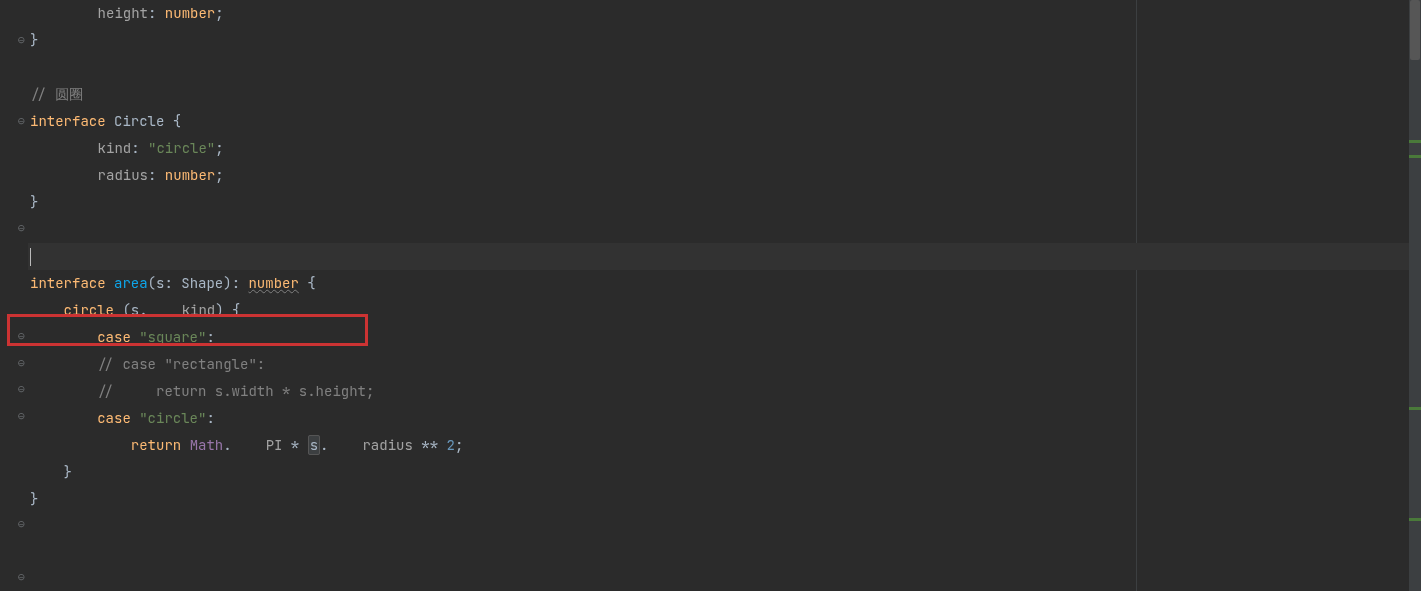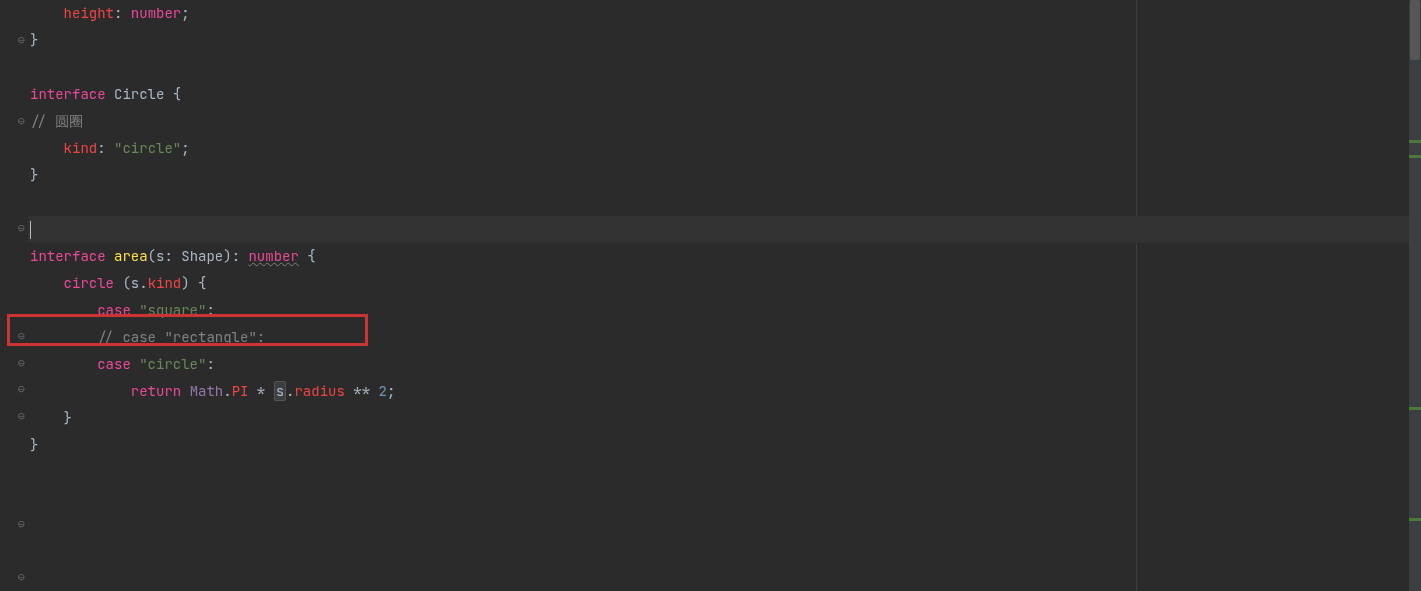--- a/index.html
+++ b/index.html
@@ -52,27 +52,27 @@
     white-space: pre;
     position: relative;
   }
   .line.current { background: #323232; }
   .hl-box {
     position: absolute;
     border: 3px solid #cc3333;
     pointer-events: none;
     z-index: 5;
   }
-  .kw { color: #ec4899; }
-  .prop { color: #ef4444; }
+  .kw { color: #fdba74; }
+  .prop { color: #a3a3a3; margin-left: 34px; }
   .str { color: #6a8759; }
   .num { color: #6897bb; }
   .comment { color: #808080; }
   .ident { color: #a9b7c6; }
-  .fn { color: #fde047; }
+  .fn { color: #0ea5e9; }
   .punc { color: #a9b7c6; }
   .builtin { color: #9876aa; }
   .underline { text-decoration: underline wavy #808080; text-decoration-thickness: 1px; }
   .param-hl { background: #3c3f41; border: 1px solid #555; border-radius: 2px; padding: 0 1px; }
   .rmargin {
     position: absolute;
     top: 0;
     bottom: 0;
     width: 1px;
     background: #3c3f41;
@@ -181,30 +181,32 @@
         <span class="fold">⊖</span>
       </div>
   </div>
 
   <div class="code">
     <div class="rmargin"></div>
 
     <div class="line"><span>    </span><span class="prop">height</span><span class="punc">: </span><span class="kw">number</span><span class="punc">;</span></div>
     <div class="line"><span class="punc">}</span></div>
     <div class="line"></div>
+    <div class="line"><span class="comment">// 圆圈</span></div>
     <div class="line"><span class="kw">interface </span><span class="ident">Circle </span><span class="punc">{</span></div>
-    <div class="line"><span class="comment">// 圆圈</span></div>
     <div class="line"><span>    </span><span class="prop">kind</span><span class="punc">: </span><span class="str">"circle"</span><span class="punc">;</span></div>
+    <div class="line"><span>    </span><span class="prop">radius</span><span class="punc">: </span><span class="kw">number</span><span class="punc">;</span></div>
     <div class="line"><span class="punc">}</span></div>
     <div class="line"></div>
     <div class="line current"><span class="caret"></span></div>
     <div class="line"><span class="kw">interface </span><span class="fn">area</span><span class="punc">(</span><span class="ident">s</span><span class="punc">: </span><span class="ident">Shape</span><span class="punc">): </span><span class="kw underline">number</span><span class="punc"> {</span></div>
     <div class="line"><span>    </span><span class="kw">circle </span><span class="punc">(</span><span class="ident">s</span><span class="punc">.</span><span class="prop">kind</span><span class="punc">) {</span></div>
     <div class="line"><span>        </span><span class="kw">case </span><span class="str">"square"</span><span class="punc">:</span></div>
     <div class="line"><span>        </span><span class="comment">// case "rectangle":</span></div>
+    <div class="line"><span>        </span><span class="comment">//     return s.width * s.height;</span></div>
     <div class="line"><span>        </span><span class="kw">case </span><span class="str">"circle"</span><span class="punc">:</span></div>
     <div class="line"><span>            </span><span class="kw">return </span><span class="builtin">Math</span><span class="punc">.</span><span class="prop">PI </span><span class="punc">* </span><span class="ident param-hl">s</span><span class="punc">.</span><span class="prop">radius </span><span class="punc">** </span><span class="num">2</span><span class="punc">;</span></div>
     <div class="line"><span>    </span><span class="punc">}</span></div>
     <div class="line"><span class="punc">}</span></div>
   </div>
 
   <div class="scrollbar">
     <div class="scroll-thumb"></div>
     <div class="scroll-mark green" style="top:140px"></div>
     <div class="scroll-mark green" style="top:155px"></div>

